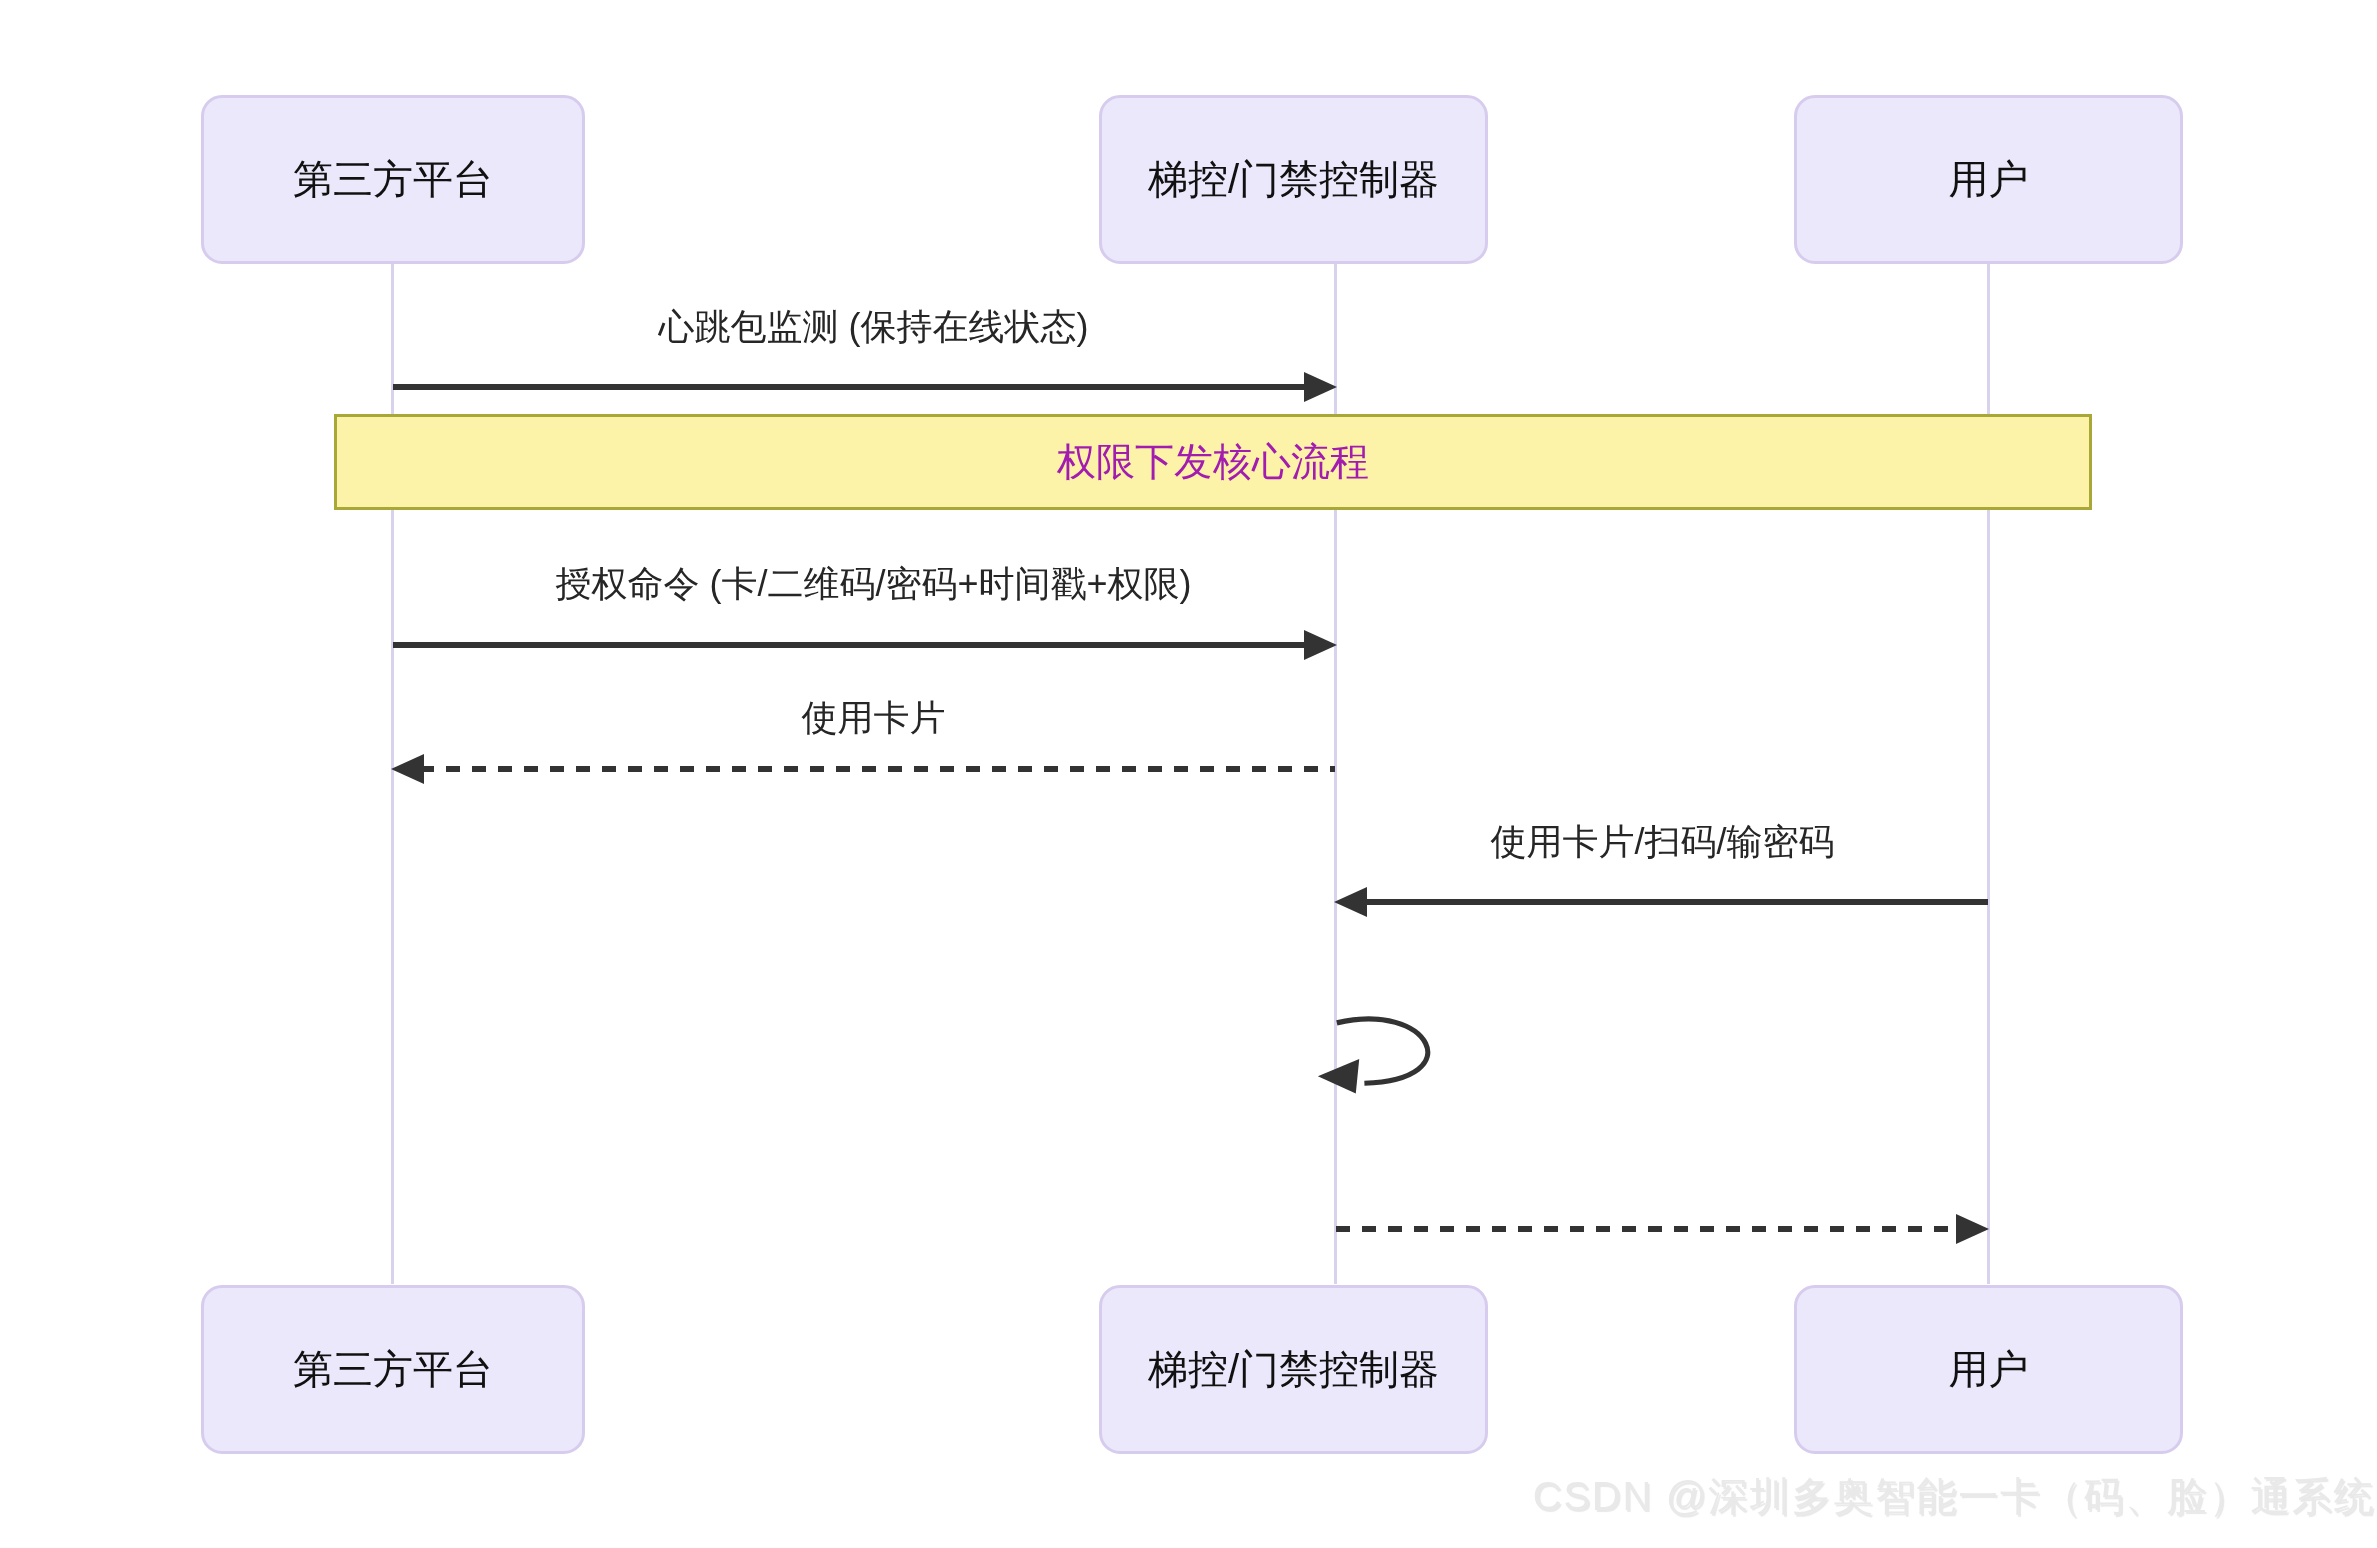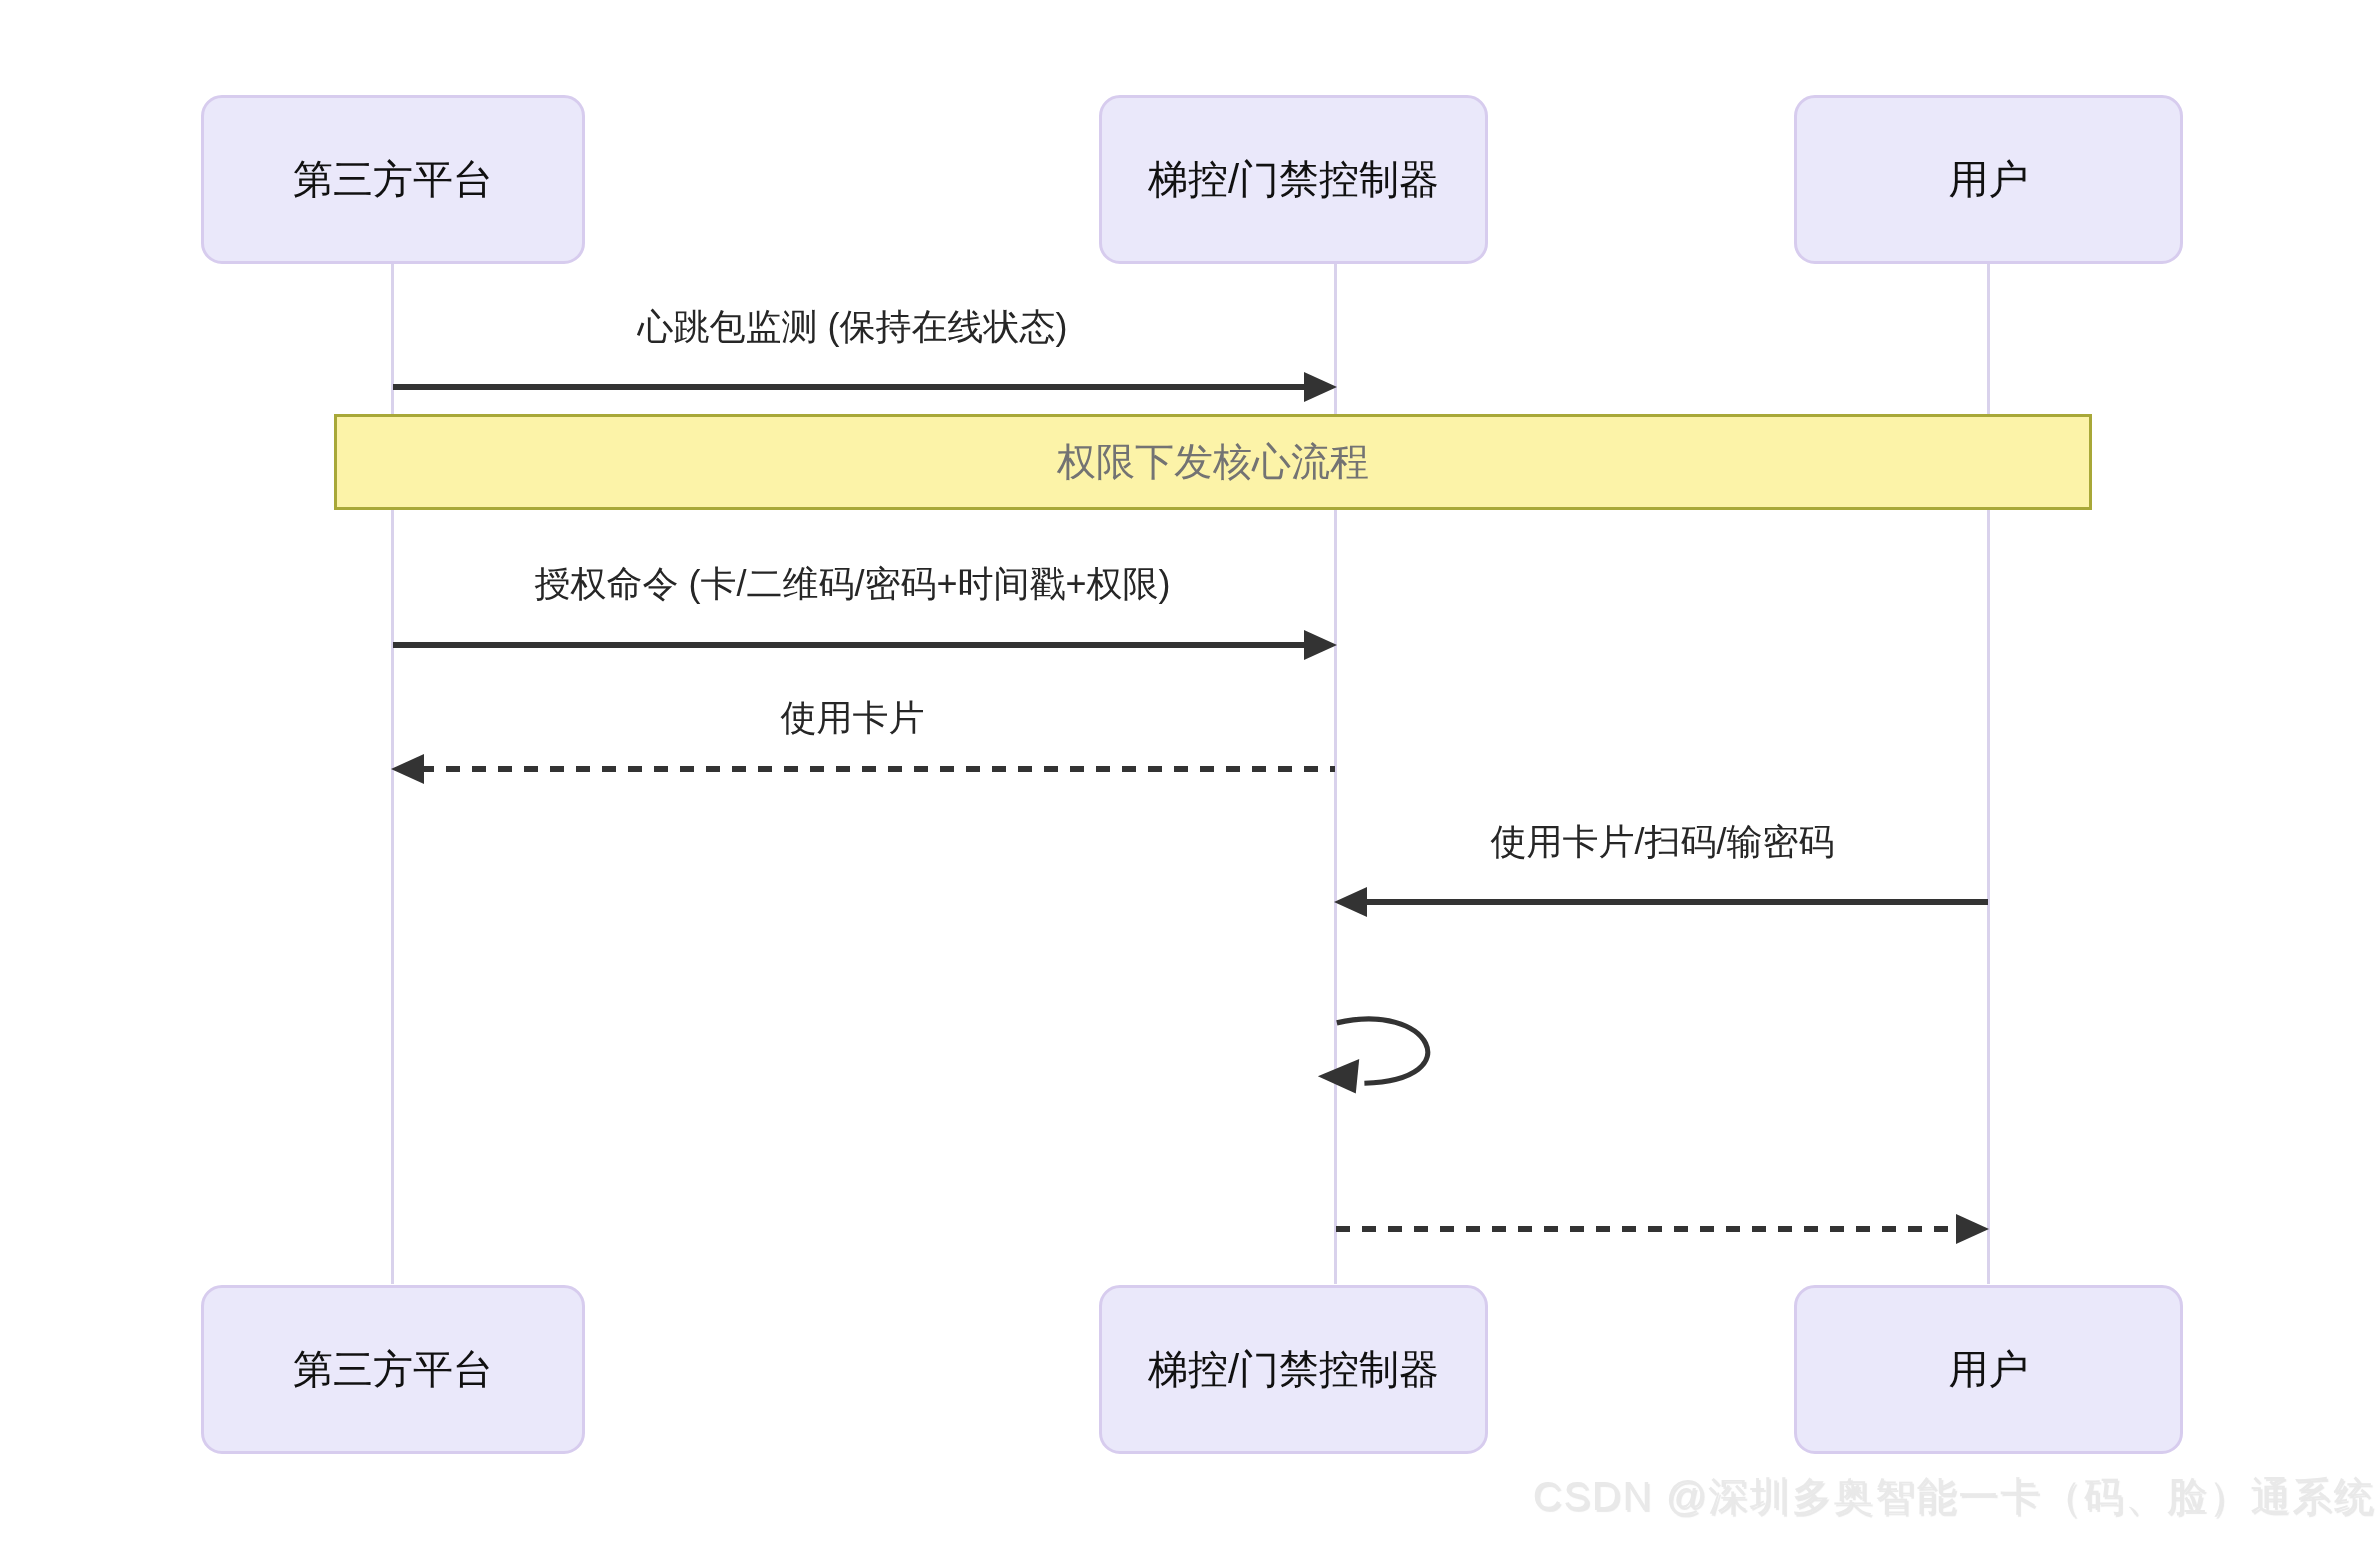--- a/index.html
+++ b/index.html
@@ -50,21 +50,21 @@
   .bottom { top: 1285px; }
 
   
   .msg-label {
     position: absolute;
     font-size: 36px;
     color: #262626;
     text-align: center;
     white-space: nowrap;
   }
-  .span-left  { left: 381px;  width: 943px; }  
+  .span-left  { left: 402px;  width: 943px; }  
   .span-right { left: 1336px; width: 653px;  }  
   .ml1 { top: 303px; }
   .ml2 { top: 560px; }
   .ml3 { top: 694px; }
   .ml4 { top: 818px; }
   .ml5 { top: 952px; left: 1076px; width: 517px; }
   .ml6 { top: 1150px; }
 
   
   .line {
@@ -112,21 +112,21 @@
     top: 414px;
     width: 1758px;
     height: 96px;
     background: var(--note-fill, #FCF3A8);
     border: 3.4px solid var(--note-border, #A8A838);
     box-sizing: border-box;
     display: flex;
     align-items: center;
     justify-content: center;
     font-size: 39px;
-    color: #737373;
+    color: #a21caf;
     white-space: nowrap;
   }
 
   
   .watermark {
     position: absolute;
     right: 1.7px;
     top: 1469px;
     font-size: 40px;
     letter-spacing: 1.7px;

